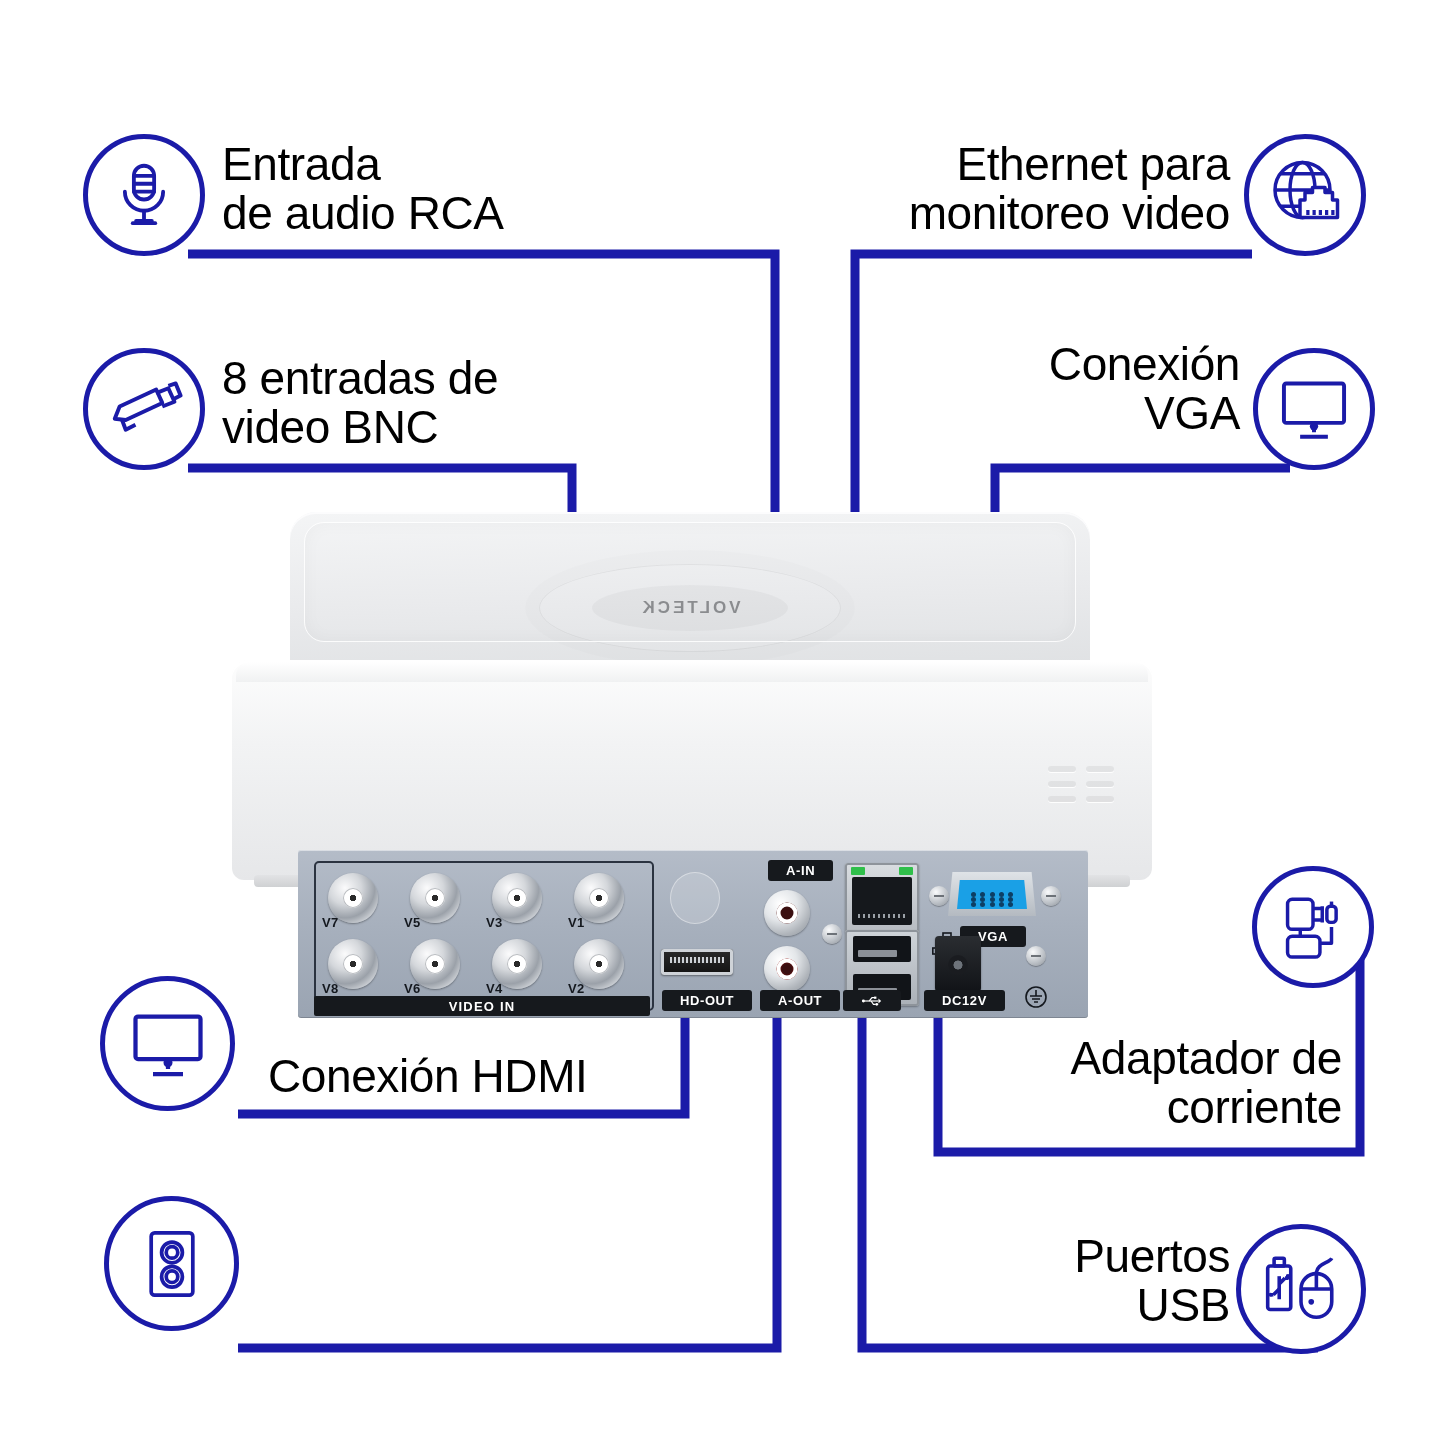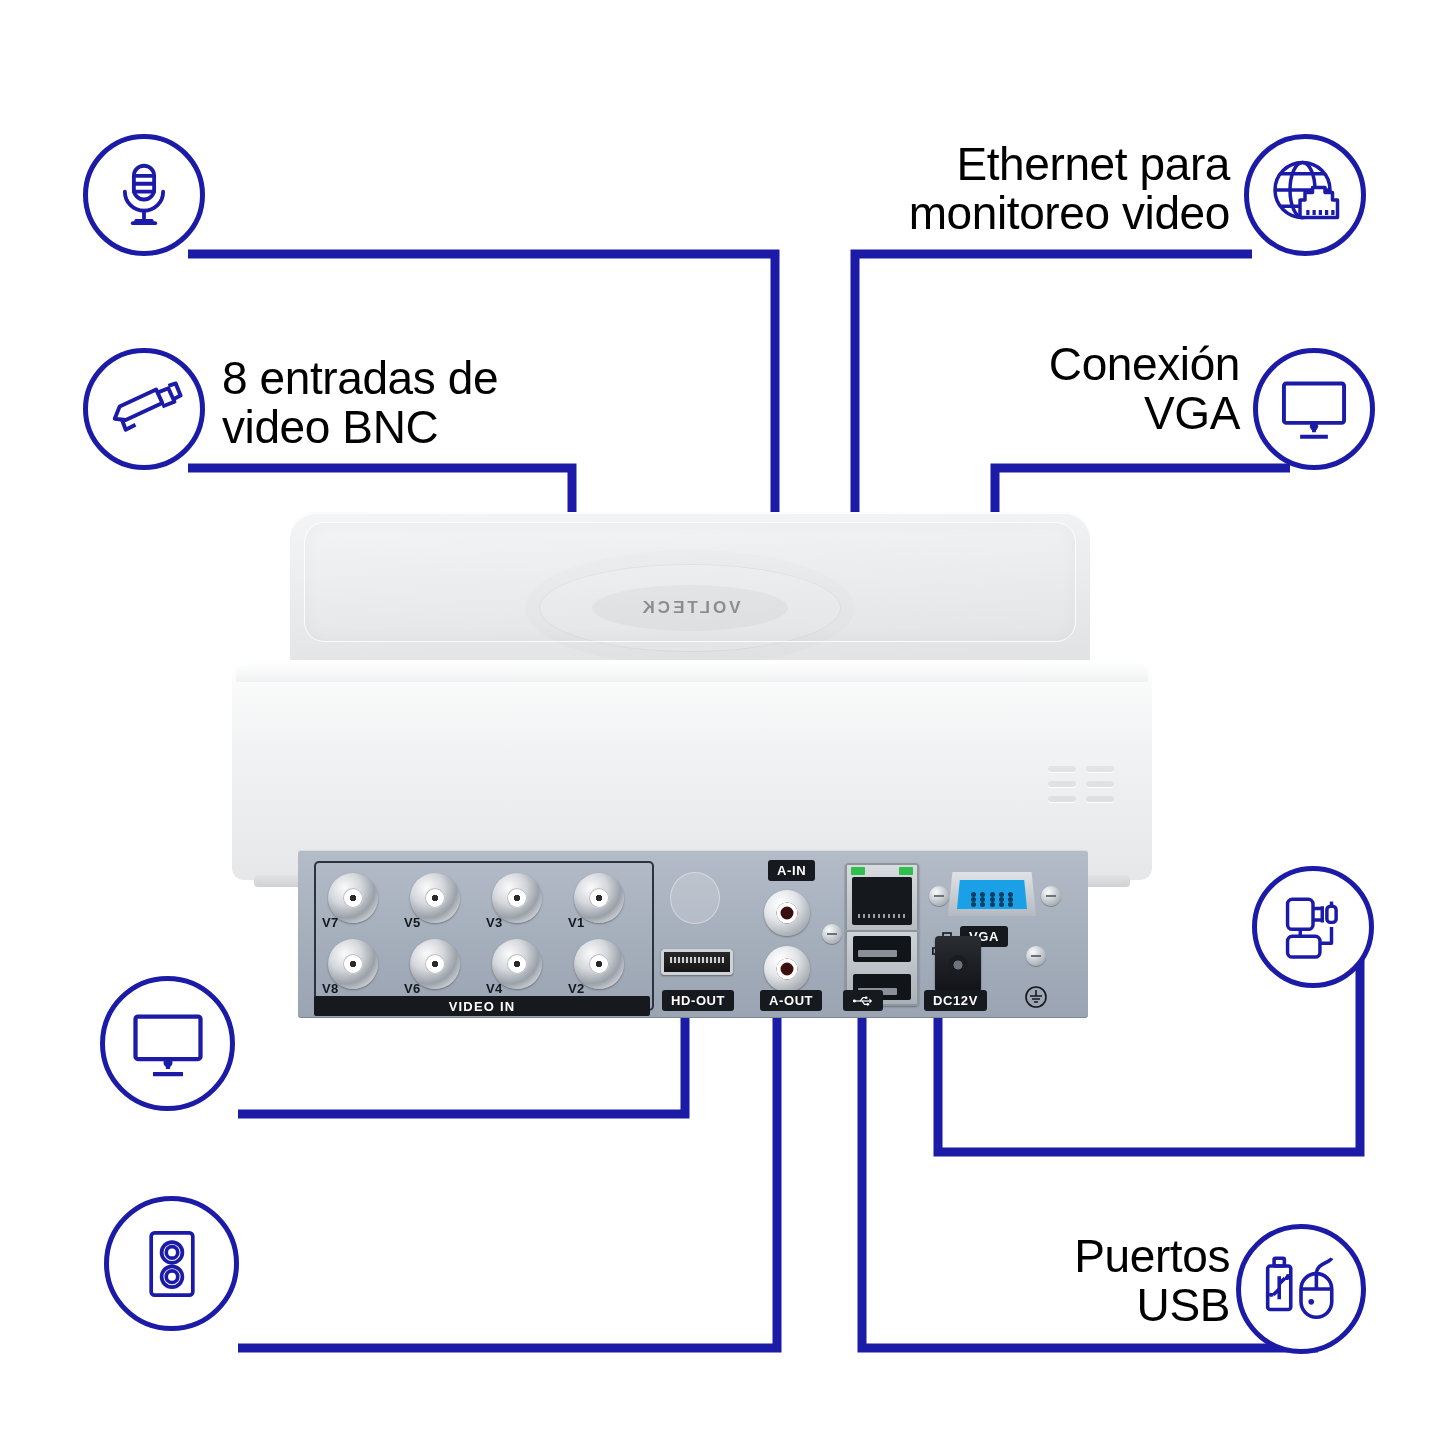--- a/index.html
+++ b/index.html
@@ -146,21 +146,21 @@
   .vga .pins b{width:5px;height:5px;border-radius:50%;background:#0d3f64;display:block;}
 
   .screw{position:absolute;width:20px;height:20px;border-radius:50%;
       background:radial-gradient(circle at 35% 30%,#fafbfc,#b9bec4 60%,#8d9298);
       box-shadow:0 1px 1px rgba(0,0,0,.3);}
   .screw:after{content:"";position:absolute;left:50%;top:50%;width:10px;height:2px;
       transform:translate(-50%,-50%);background:#6d7278;}
 
   .plbl{position:absolute;height:21px;background:#16191d;border-radius:3px;
       color:#fff;font-size:13px;font-weight:700;letter-spacing:.6px;
-      display:flex;align-items:center;justify-content:center;padding:0 9px;}
+      display:flex;align-items:center;justify-content:center;padding:0 18px;}
 
   .netsym{position:absolute;width:30px;height:26px;}
   .gndsym{position:absolute;width:24px;height:24px;}
 
   .usbglyph{width:22px;height:12px;}
 </style>
 </head>
 <body>
 
 <div id="stage">
@@ -338,20 +338,22 @@
       <g fill="none" stroke="#1b1ba8" stroke-width="3.4" stroke-linecap="round">
         <rect x="23" y="6" width="18" height="30" rx="9"></rect>
         <path d="M23 15 H41 M23 22 H41 M23 29 H41"></path>
         <path d="M15 29 a17 17 0 0 0 34 0"></path>
         <path d="M32 46 V55"></path>
         <path d="M22 57 h20"></path>
         <path d="M25 55 h14"></path>
       </g>
     </svg>
   </div>
+  <div class="callout-text ct-left" style="left:222px;top:140px;width:440px">Entrada
+de audio RCA</div>
 
   <div class="bubble" style="left:83px;top:348px;width:122px;height:122px">
     <svg width="78" height="78" viewBox="0 0 64 64">
       <g fill="none" stroke="#1b1ba8" stroke-width="3.2" stroke-linejoin="round">
         <path d="M8 40 L12 30 L42 16 L47 27 L17 41 Z"></path>
         <path d="M42 19 L52 15 L57 26 L47 30"></path>
         <path d="M52 13 L58 11 L62 21 L56 24"></path>
         <path d="M14 41 L17 49 L25 45"></path>
       </g>
     </svg>
@@ -395,20 +397,21 @@
 
   <div class="bubble" style="left:100px;top:976px;width:135px;height:135px">
     <svg width="80" height="80" viewBox="0 0 64 64">
       <g fill="none" stroke="#1b1ba8" stroke-width="3.4" stroke-linejoin="round">
         <rect x="6" y="10" width="52" height="34" rx="2"></rect>
         <path d="M32 44 V52 M20 56 H44"></path>
       </g>
       <circle cx="32" cy="47" r="3.6" fill="#1b1ba8"></circle>
     </svg>
   </div>
+  <div class="callout-text ct-left" style="left:268px;top:1052px;width:520px">Conexión HDMI</div>
 
   <div class="bubble" style="left:104px;top:1196px;width:135px;height:135px">
     <svg width="74" height="74" viewBox="0 0 64 64">
       <g fill="none" stroke="#1b1ba8" stroke-width="3.2">
         <rect x="14" y="5" width="36" height="54" rx="3"></rect>
         <circle cx="32" cy="22" r="9"></circle>
         <circle cx="32" cy="22" r="5"></circle>
         <circle cx="32" cy="43" r="9"></circle>
         <circle cx="32" cy="43" r="5"></circle>
       </g>
@@ -421,20 +424,22 @@
         <rect x="10" y="8" width="22" height="26" rx="4"></rect>
         <path d="M32 16 h8 M32 26 h8 M40 14 v14"></path>
         <rect x="44" y="14" width="8" height="14" rx="3"></rect>
         <path d="M48 10 v4"></path>
         <path d="M21 34 v6"></path>
         <rect x="10" y="40" width="28" height="18" rx="4"></rect>
         <path d="M38 46 h10 v-14"></path>
       </g>
     </svg>
   </div>
+  <div class="callout-text ct-right" style="left:960px;top:1034px;width:382px">Adaptador de
+corriente</div>
 
   <div class="bubble" style="left:1236px;top:1224px;width:130px;height:130px">
     <svg width="82" height="82" viewBox="0 0 64 64">
       <g fill="none" stroke="#1b1ba8" stroke-width="2.8" stroke-linejoin="round">
         <rect x="6" y="14" width="18" height="34" rx="2"></rect>
         <rect x="11" y="8" width="8" height="6" rx="1"></rect>
         <path d="M15 22 V40"></path>
         <path d="M15 28 l4.5 -4.5 M19.5 23.5 h2.2 v-2.4"></path>
         <path d="M15 32 l-4.5 4.5 M10.5 36.5 h-2.2"></path>
         <circle cx="8.3" cy="36.5" r="1.6" fill="#1b1ba8" stroke="none"></circle>

